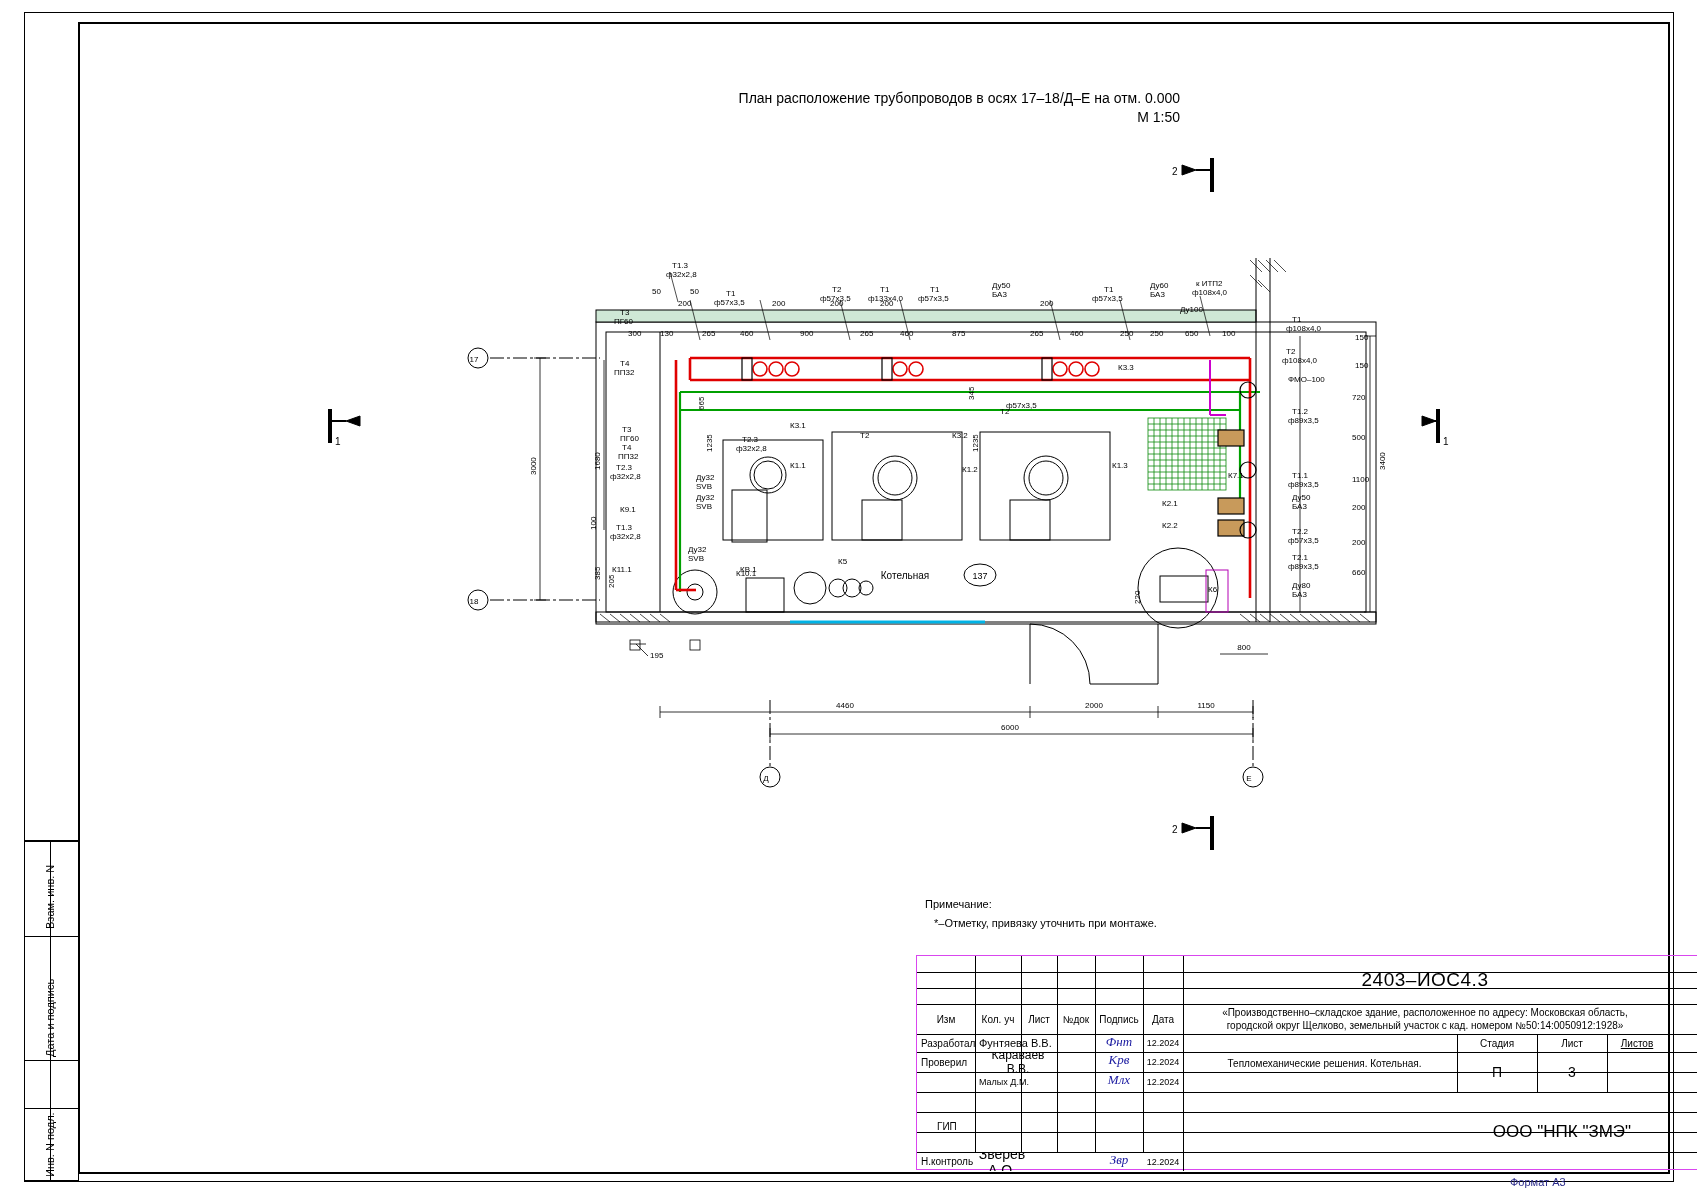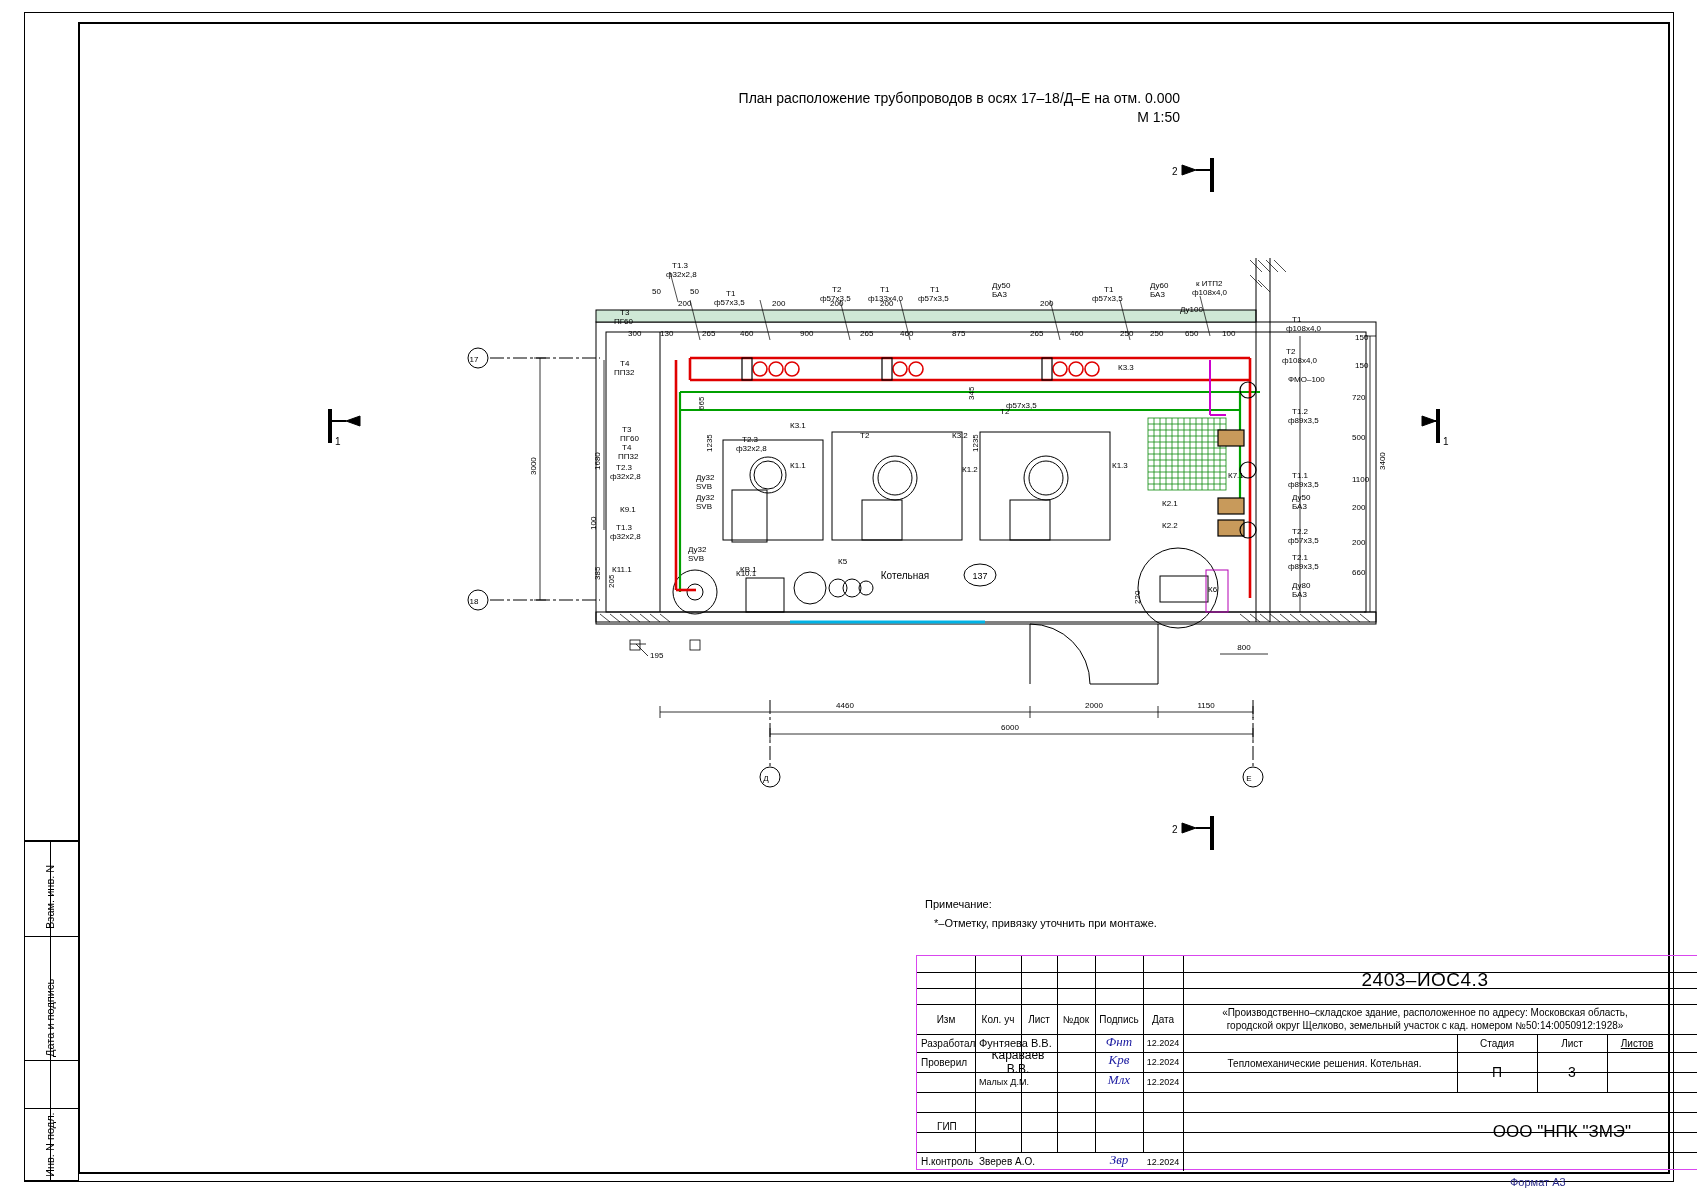--- a/index.html
+++ b/index.html
@@ -428,21 +428,21 @@
     <div class="cell left" style="left:58px;top:96px;width:82px;height:20px;font-size:12px;">Караваев В.В.</div>
     <div class="cell sig" style="left:178px;top:94px;width:48px;height:20px;">Крв</div>
     <div class="cell" style="left:226px;top:96px;width:40px;height:20px;font-size:9px;">12.2024</div>
 
     <div class="cell left" style="left:16px;top:116px;width:58px;height:20px;margin-top:44px;">ГИП</div>
     <div class="cell left" style="left:58px;top:116px;width:82px;height:20px;font-size:9px;">Малых Д.М.</div>
     <div class="cell sig" style="left:178px;top:114px;width:48px;height:20px;">Млх</div>
     <div class="cell" style="left:226px;top:116px;width:40px;height:20px;font-size:9px;">12.2024</div>
 
     <div class="cell left" style="left:0;top:196px;width:58px;height:19px;">Н.контроль</div>
-    <div class="cell left" style="left:58px;top:196px;width:82px;height:19px;font-size:10px;">Зверев А.О.</div>
+    <div class="cell left" style="left:42px;top:196px;width:82px;height:19px;font-size:14px;">Зверев А.О.</div>
     <div class="cell sig" style="left:178px;top:194px;width:48px;height:20px;">Звр</div>
     <div class="cell" style="left:226px;top:196px;width:40px;height:19px;font-size:9px;">12.2024</div>
 
     <div class="cell" style="left:266px;top:78px;width:274px;height:58px;font-size:10px;padding-left:9px;">Тепломеханические решения. Котельная.</div>
 
     <div class="cell" style="left:540px;top:78px;width:80px;height:18px;">Стадия</div>
     <div class="cell" style="left:620px;top:78px;width:70px;height:18px;">Лист</div>
     <div class="cell" style="left:690px;top:78px;width:60px;height:18px;text-decoration:underline;">Листов</div>
     <div class="cell" style="left:540px;top:96px;width:80px;height:40px;font-size:14px;">П</div>
     <div class="cell" style="left:620px;top:96px;width:70px;height:40px;font-size:14px;">3</div>

